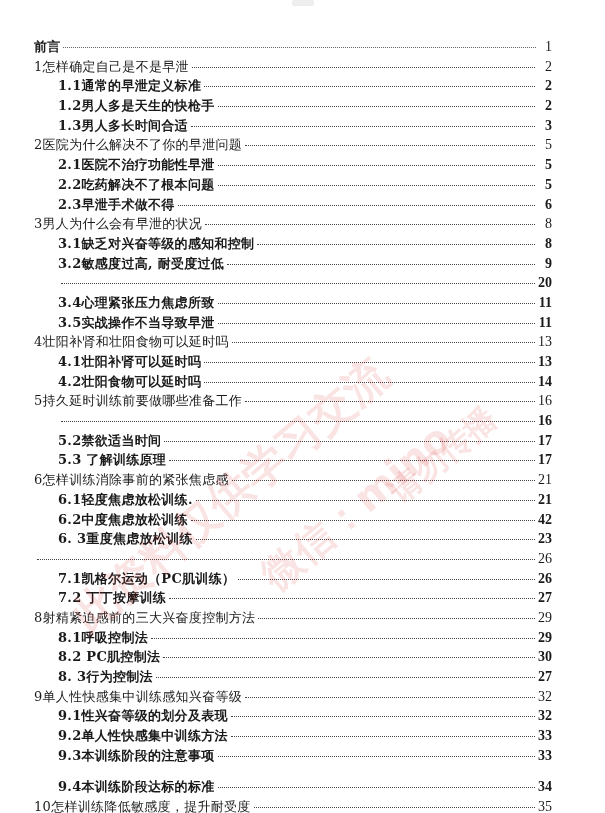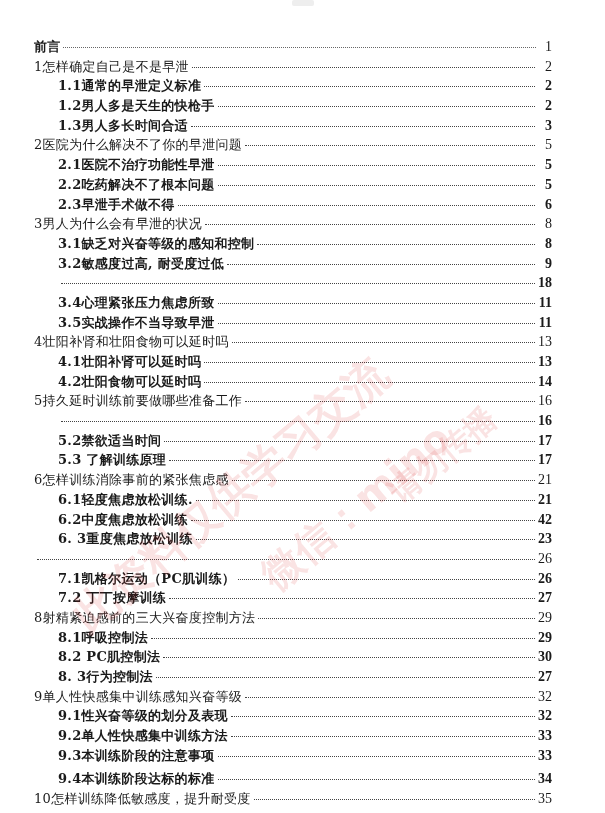--- a/index.html
+++ b/index.html
@@ -61,21 +61,21 @@
       margin: 0 2px;
     }
     .toc-page {
       flex: 0 0 auto;
       min-width: 14px;
       text-align: right;
       font-family: "Liberation Serif", "DejaVu Serif", serif;
       font-size: 14px;
     }
     .toc-row.gap-before {
-      margin-top: 4px;
+      margin-top: 12px;
     }
     .watermark {
       position: absolute;
       pointer-events: none;
       color: rgba(220, 40, 40, 0.13);
       font-family: "DejaVu Sans", sans-serif;
       font-weight: bold;
       white-space: nowrap;
       transform-origin: left top;
     }
@@ -159,21 +159,21 @@
     <span class="toc-leader"></span>
     <span class="toc-page">8</span>
   </div>
   <div class="toc-row level-2">
     <span class="toc-title">3.2敏感度过高, 耐受度过低</span>
     <span class="toc-leader"></span>
     <span class="toc-page">9</span>
   </div>
   <div class="toc-row level-2">
     <span class="toc-leader"></span>
-    <span class="toc-page">18</span>
+    <span class="toc-page">20</span>
   </div>
   <div class="toc-row level-2">
     <span class="toc-title">3.4心理紧张压力焦虑所致</span>
     <span class="toc-leader"></span>
     <span class="toc-page">11</span>
   </div>
   <div class="toc-row level-2">
     <span class="toc-title">3.5实战操作不当导致早泄</span>
     <span class="toc-leader"></span>
     <span class="toc-page">11</span>

